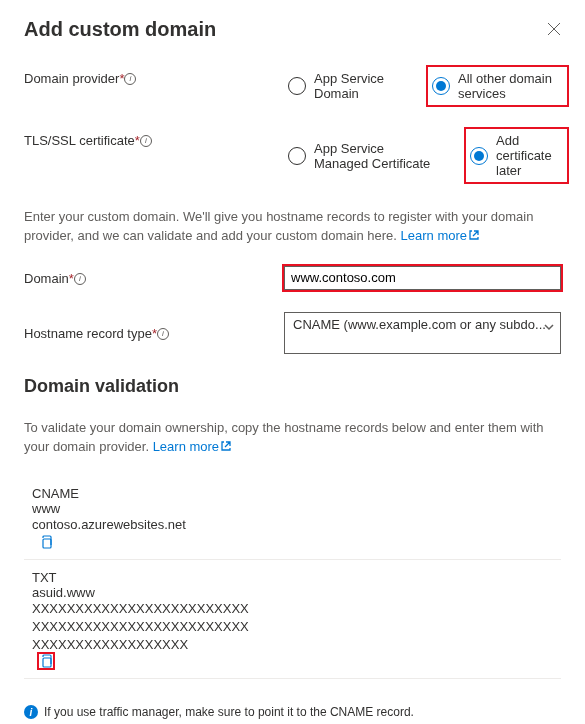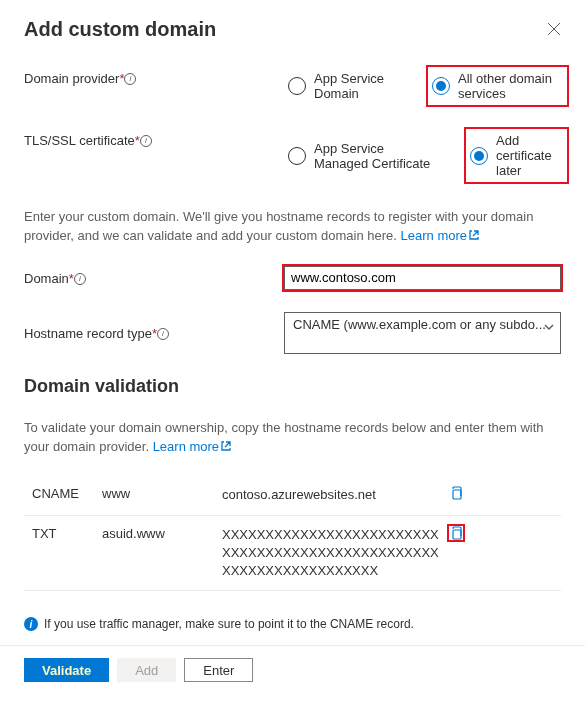--- a/index.html
+++ b/index.html
@@ -152,20 +152,21 @@
       padding: 10px 8px;
     }
     .table-header {
       border-bottom: 1px solid #edebe9;
       font-weight: 400;
       color: #323130;
     }
     .table-row {
       border-bottom: 1px solid #edebe9;
       align-items: flex-start;
+      flex-direction: column;
     }
     .col-type { width: 70px; }
     .col-host { width: 120px; }
     .col-value { width: 220px; word-break: break-all; line-height: 1.4; }
     .col-copy { width: 28px; display: flex; justify-content: center; }
     .col-status { width: 60px; text-align: left; }
     .copy-icon {
       width: 14px;
       height: 14px;
       cursor: pointer;

